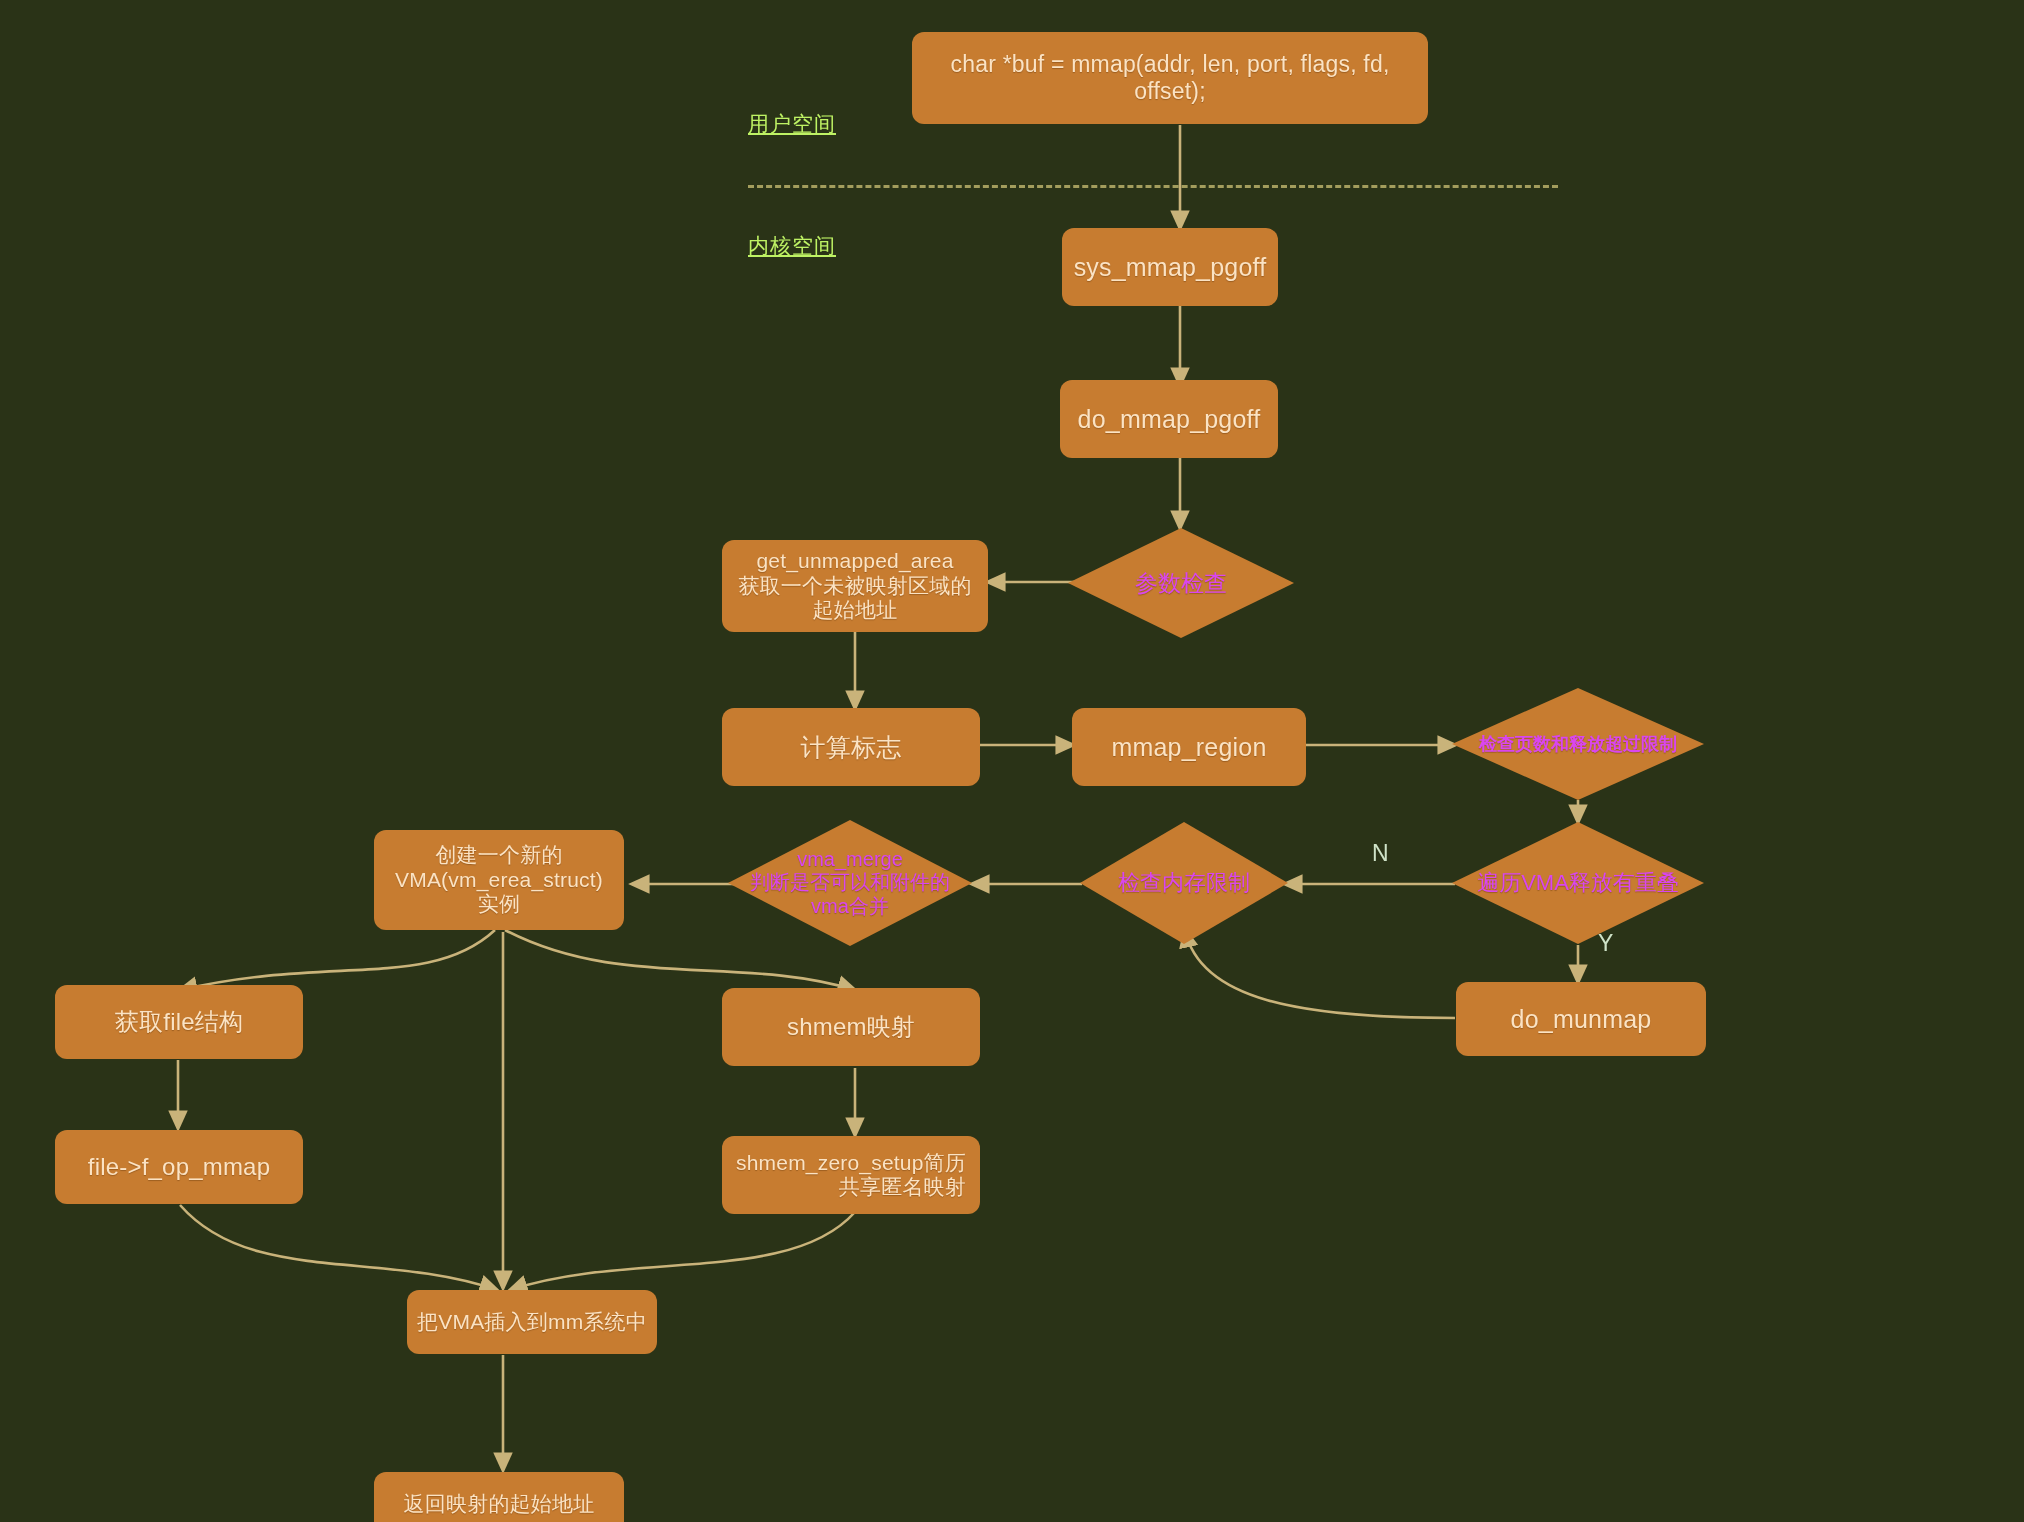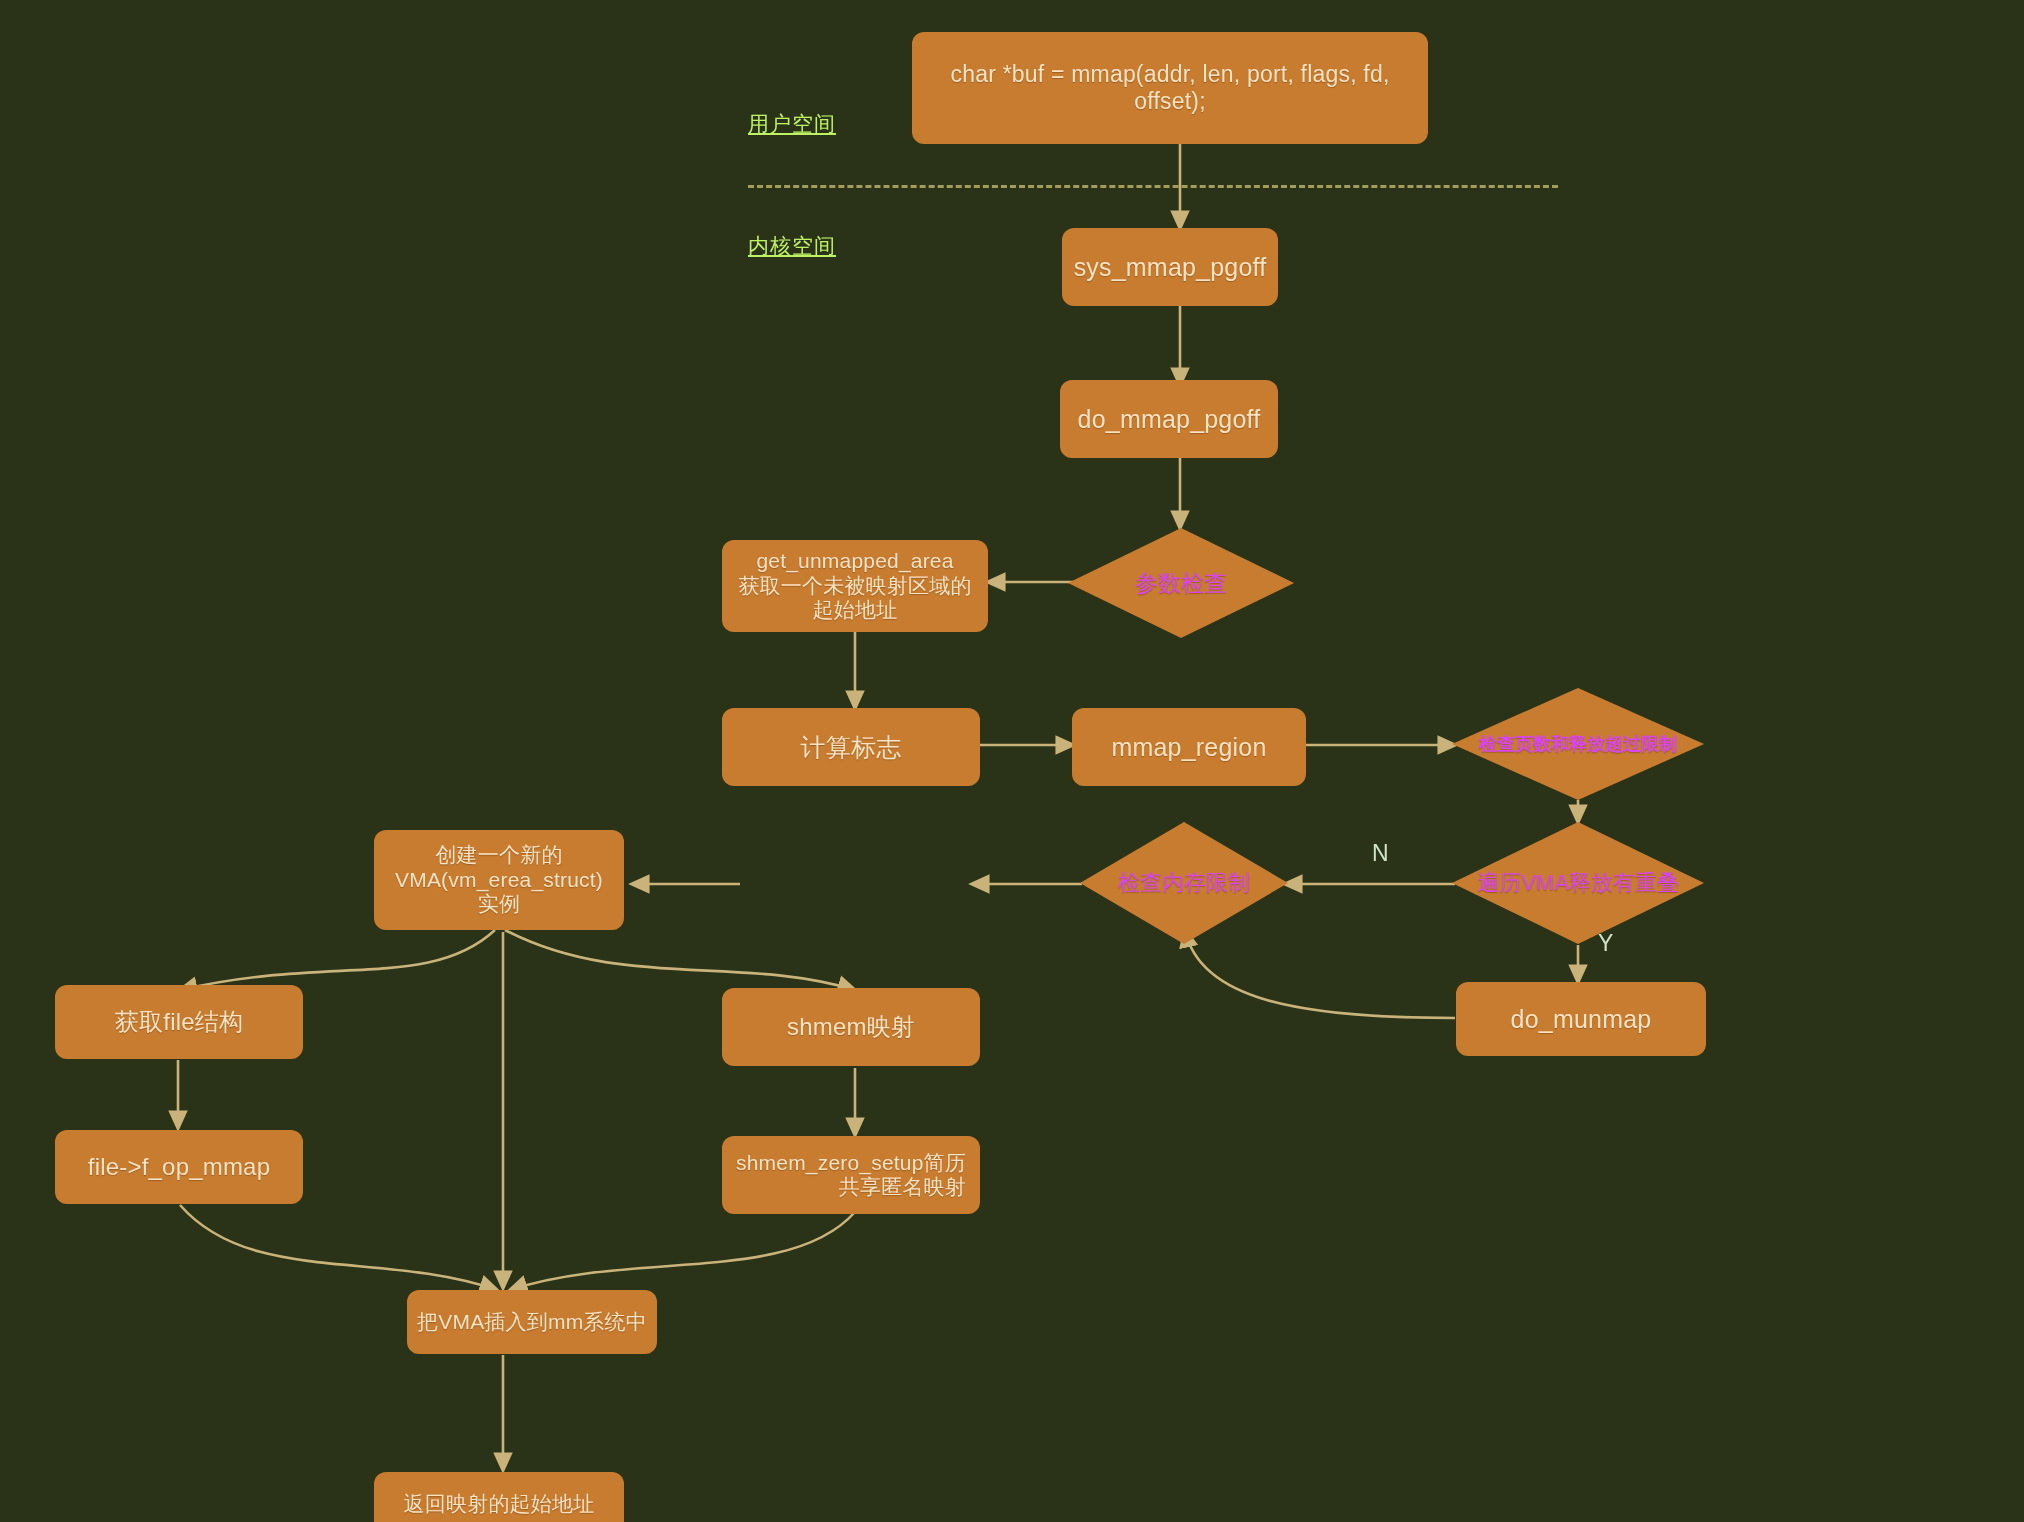--- a/index.html
+++ b/index.html
@@ -139,21 +139,21 @@
       <path d="M 503 932 L 503 1288"></path>
 
       <path d="M 503 1355 L 503 1470"></path>
     </g>
   </svg>
 
   <div class="zone-label" style="left:748px; top:110px;">用户空间</div>
   <div class="divider" style="left:748px; top:185px; width:810px;"></div>
   <div class="zone-label" style="left:748px; top:232px;">内核空间</div>
 
-  <div class="node" style="left:912px; top:32px; width:516px; height:112px; font-size:23px;">char *buf = mmap(addr, len, port, flags, fd, offset);</div>
+  <div class="node" style="left:912px; top:32px; width:516px; height:92px; font-size:23px;">char *buf = mmap(addr, len, port, flags, fd, offset);</div>
 
   <div class="node" style="left:1062px; top:228px; width:216px; height:78px; font-size:25px;">sys_mmap_pgoff</div>
 
   <div class="node" style="left:1060px; top:380px; width:218px; height:78px; font-size:25px;">do_mmap_pgoff</div>
 
   <div class="diamond-wrap" style="left:1068px; top:528px; width:226px; height:110px;">
     <div class="diamond-shape"></div>
     <div class="diamond-label" style="font-size:23px;">参数检查</div>
   </div>
 
@@ -175,20 +175,26 @@
     <div class="diamond-label" style="font-size:22px; width:240px;">遍历VMA释放有重叠</div>
   </div>
 
   <div class="diamond-wrap" style="left:1080px; top:822px; width:208px; height:122px;">
     <div class="diamond-shape"></div>
     <div class="diamond-label" style="font-size:22px; width:180px;">检查内存限制</div>
   </div>
 
   <div class="node" style="left:1456px; top:982px; width:250px; height:74px; font-size:25px;">do_munmap</div>
 
+  <div class="diamond-wrap" style="left:728px; top:820px; width:244px; height:126px;">
+    <div class="diamond-shape"></div>
+    <div class="diamond-label" style="font-size:20px; width:232px;">vma_merge
+判断是否可以和附件的
+vma合并</div>
+  </div>
 
   <div class="node" style="left:374px; top:830px; width:250px; height:100px; font-size:21px;">创建一个新的
 VMA(vm_erea_struct)
 实例</div>
 
   <div class="node" style="left:55px; top:985px; width:248px; height:74px; font-size:24px;">获取file结构</div>
 
   <div class="node" style="left:55px; top:1130px; width:248px; height:74px; font-size:24px;">file-&gt;f_op_mmap</div>
 
   <div class="node" style="left:722px; top:988px; width:258px; height:78px; font-size:24px;">shmem映射</div>

